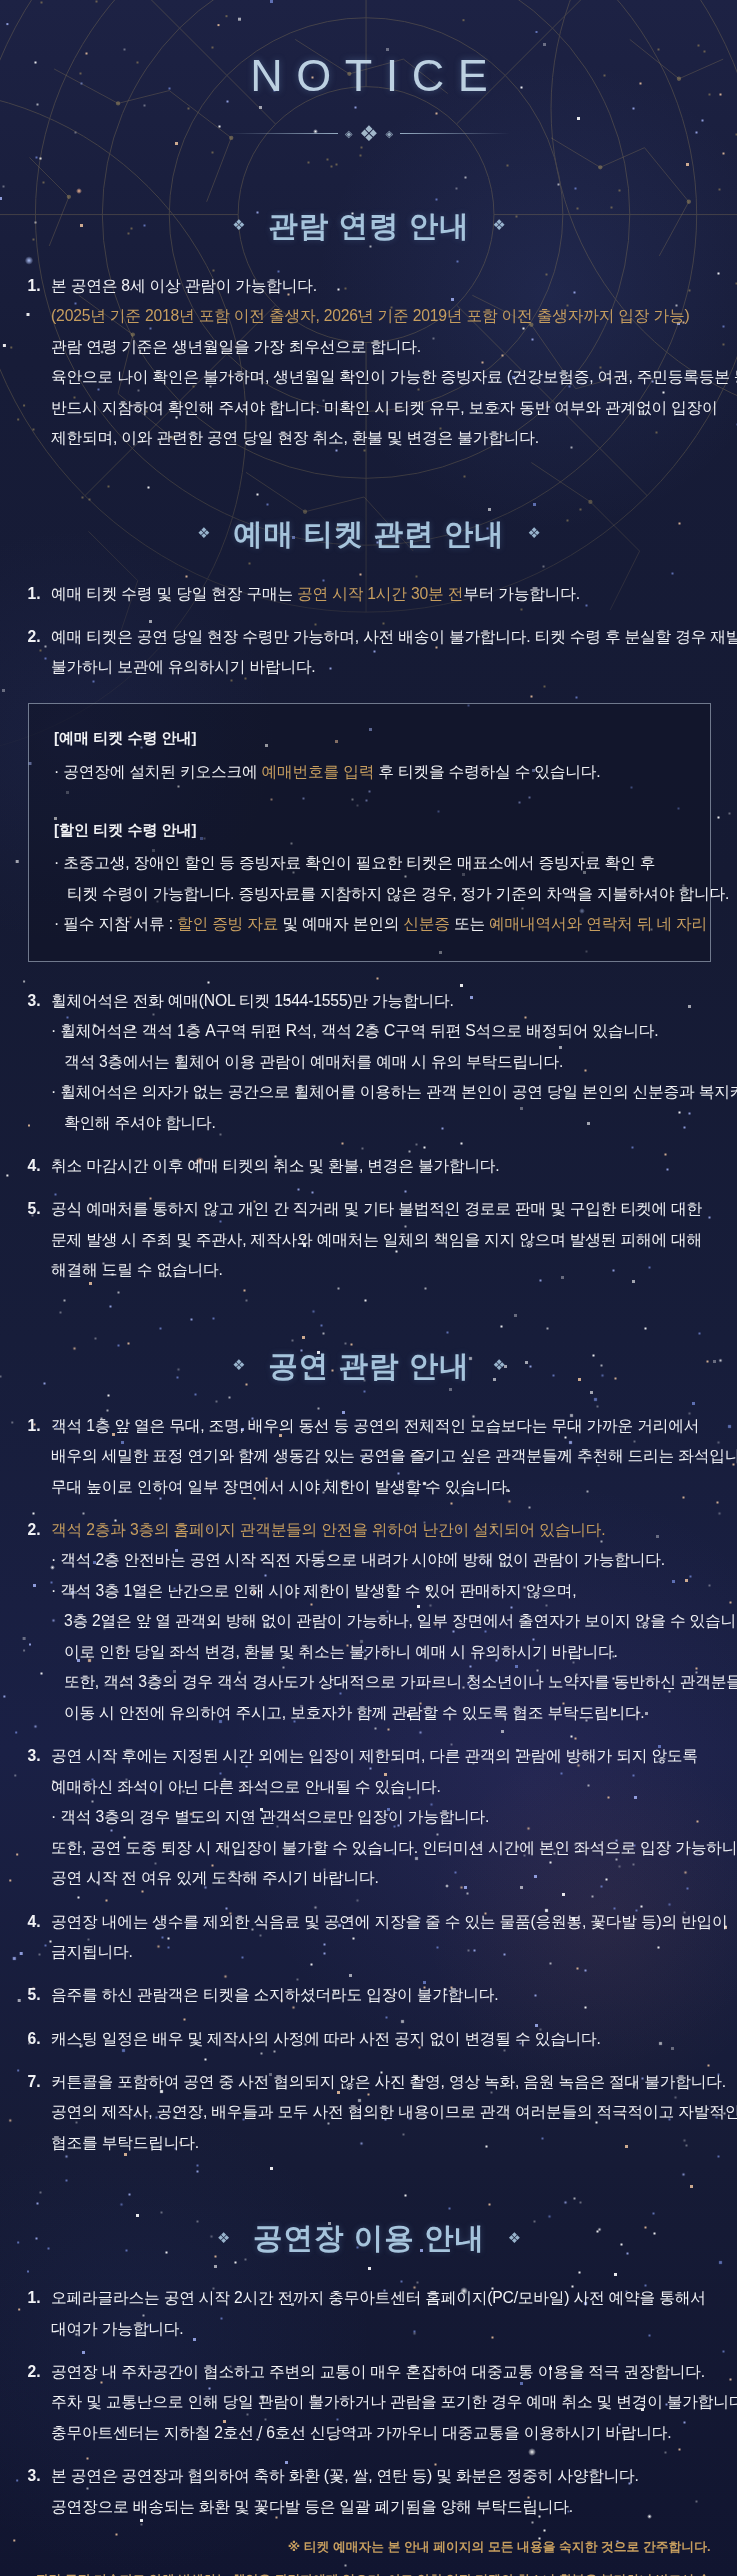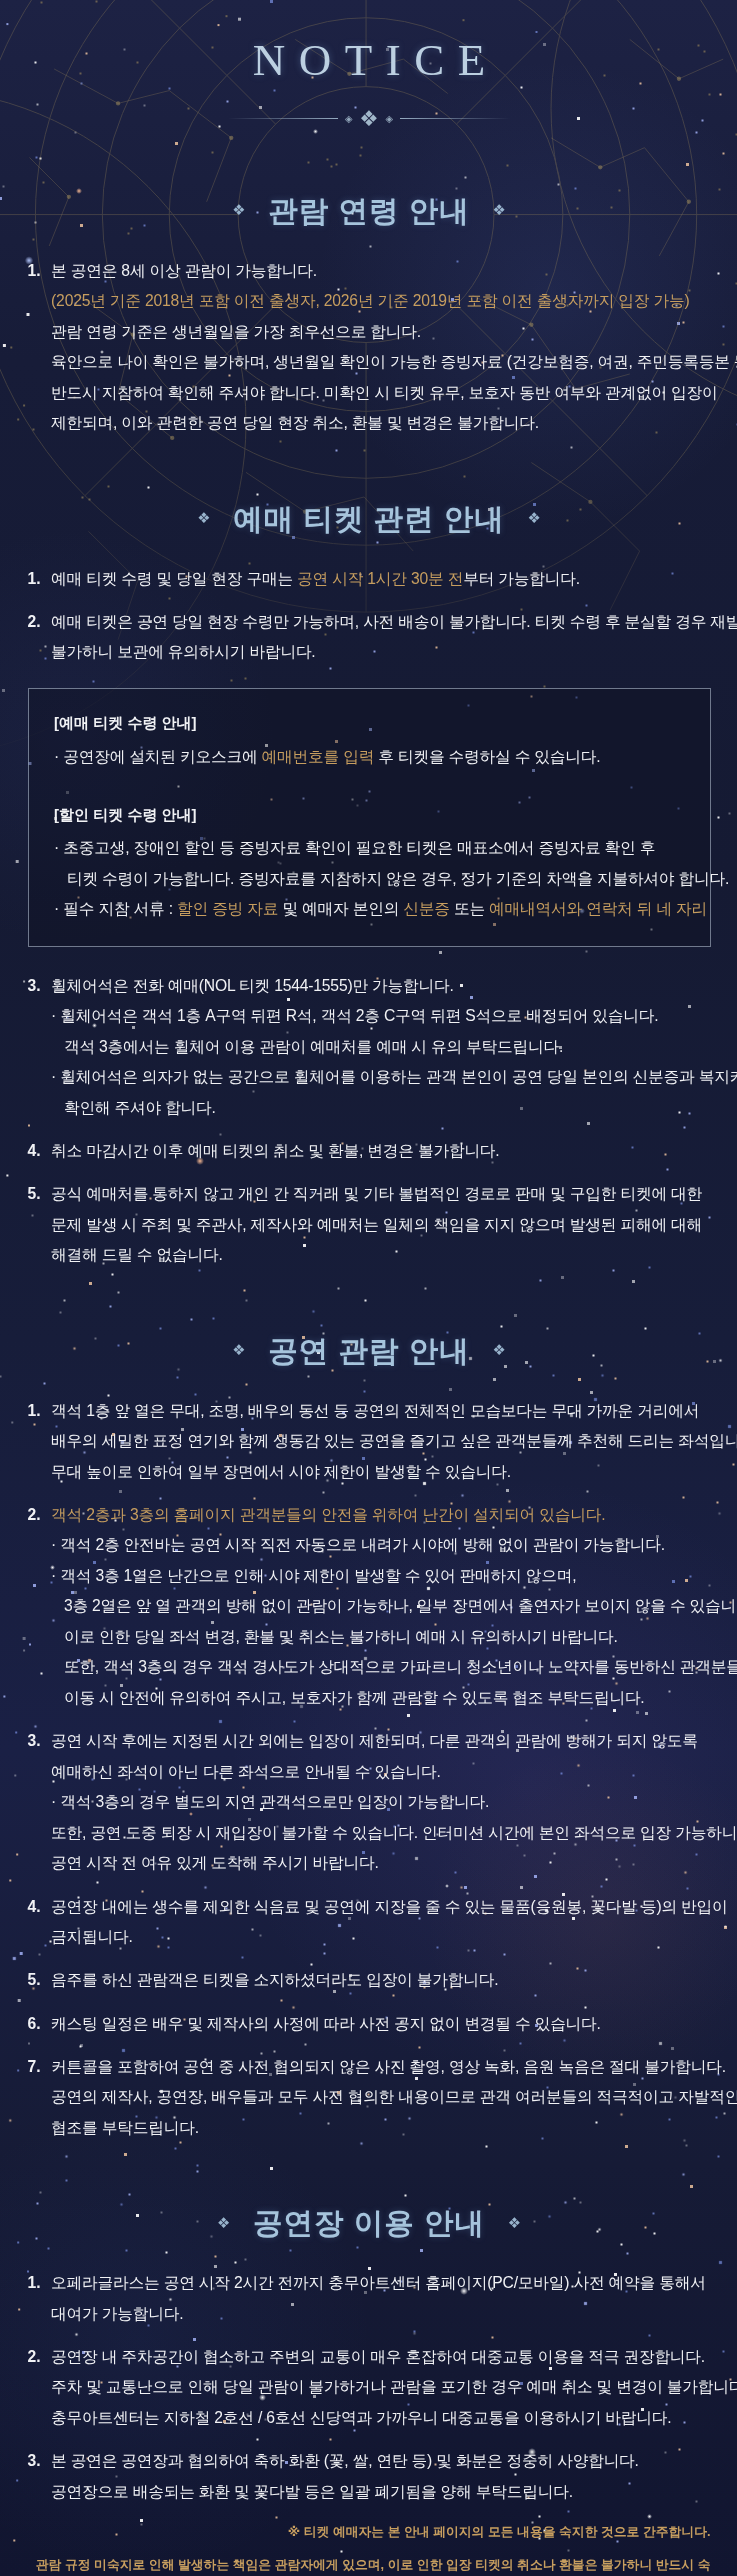--- a/index.html
+++ b/index.html
@@ -16,21 +16,21 @@
   .neb4{top:1711px;left:393px;width:423px;height:423px;background:radial-gradient(circle,rgba(200,125,85,.07),transparent 60%);}
   .neb5{top:2085px;left:-118px;width:511px;height:511px;background:radial-gradient(circle,rgba(60,90,175,.09),transparent 65%);}
   .starlayer{position:absolute;top:0;left:0;width:1px;height:1px;background:transparent;z-index:1;pointer-events:none;}
   .glowstar{position:absolute;z-index:1;border-radius:50%;pointer-events:none;}
   #starchart{position:absolute;top:0;left:0;z-index:2;pointer-events:none;
     -webkit-mask-image:linear-gradient(to bottom,#000 55%,transparent 97%);
     mask-image:linear-gradient(to bottom,#000 55%,transparent 97%);}
   
   #content{position:relative;z-index:3;padding:33px 27.5px 0 27.5px;color:#f1f2f5;}
   h1.title{
-    margin:2px;text-align:center;font-family:Liberation Serif, serif;
+    margin:17px;text-align:center;font-family:Liberation Sans, sans-serif;
     font-weight:500;font-size:45px;line-height:51px;letter-spacing:.30em;text-indent:.30em;
     color:#bcd0e1;text-shadow:0 0 7.9px rgba(120,160,210,.35);
   }
   .divider{margin-top:19.7px;height:25.6px;display:flex;align-items:center;justify-content:center;gap:6.9px;color:#a9c0d2;}
   .divider .dline{display:inline-block;width:110px;height:1px;background:linear-gradient(90deg,rgba(170,195,215,0),rgba(170,195,215,.85));}
   .divider .dline.r{background:linear-gradient(90deg,rgba(170,195,215,.85),rgba(170,195,215,0));}
   .divider .dsm{font-size:9.8px;line-height:1;opacity:.85;}
   .divider .dbig{font-size:21.6px;line-height:1;opacity:.95;}
   .section{margin-top:51px;}
   .sec-head{display:flex;align-items:center;justify-content:center;gap:14.8px;margin-bottom:16.7px;}

